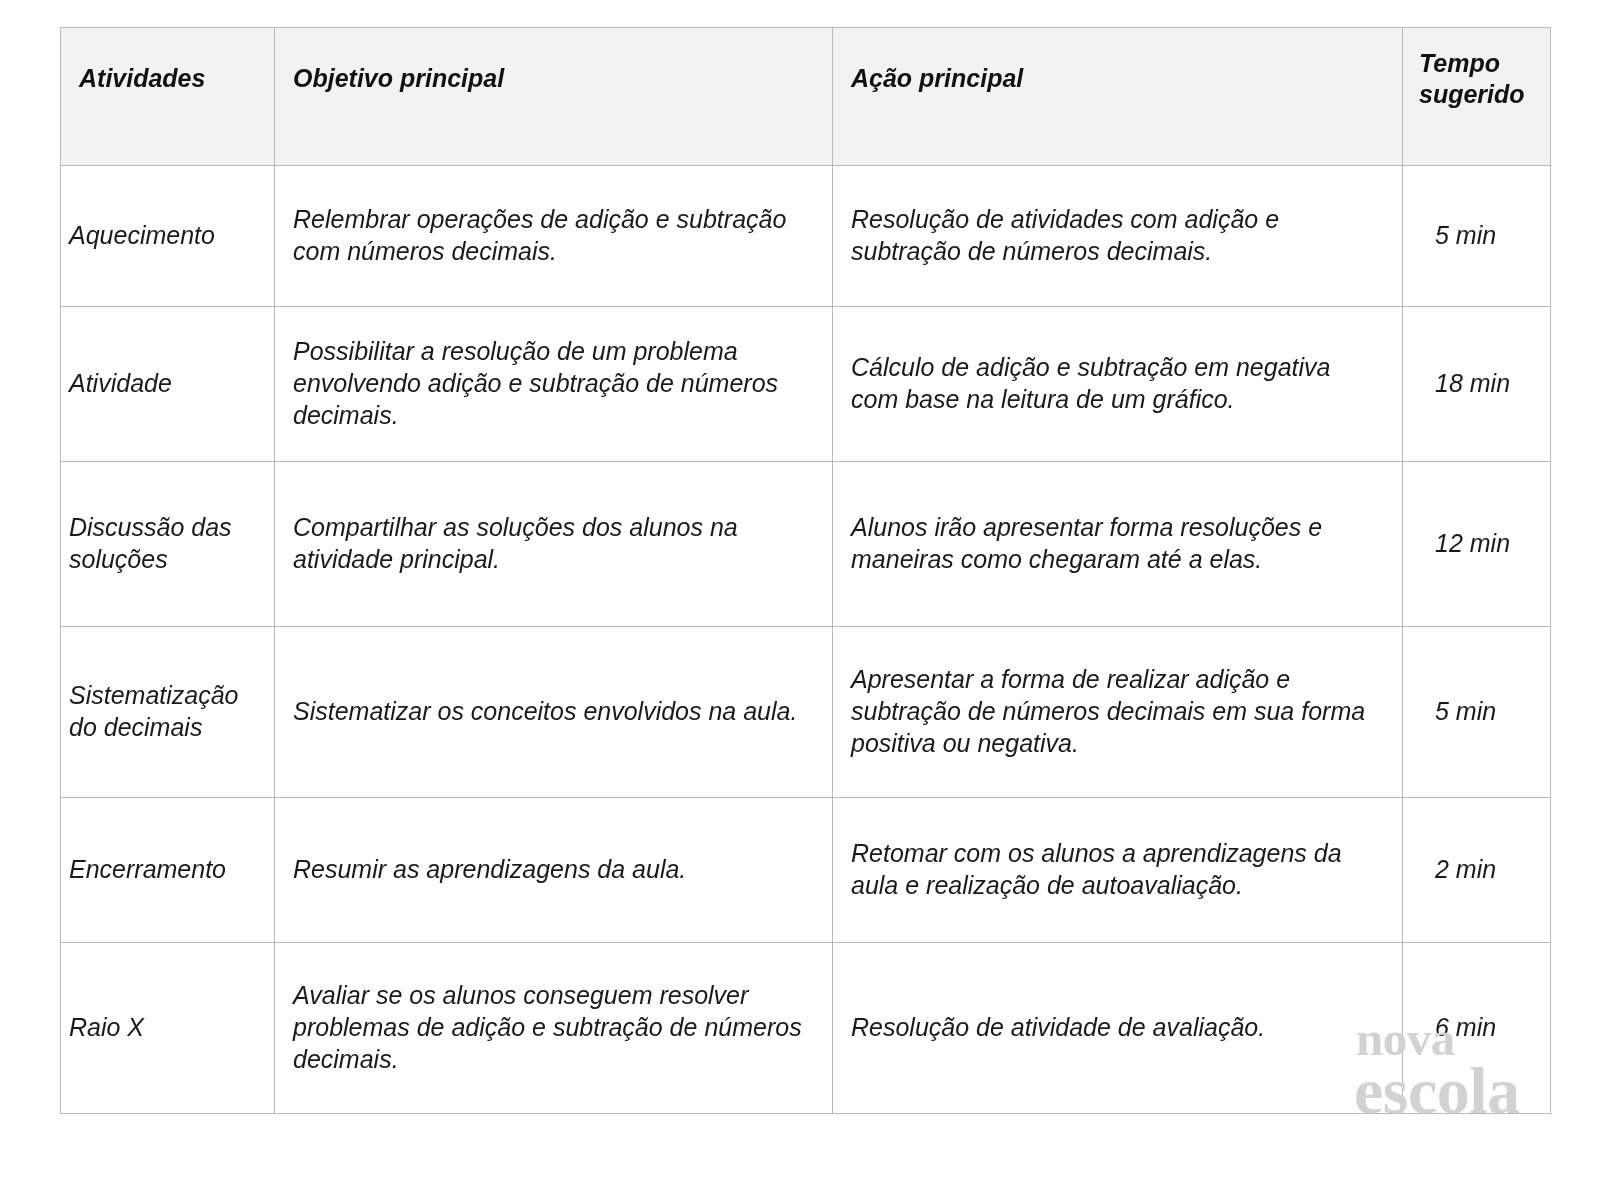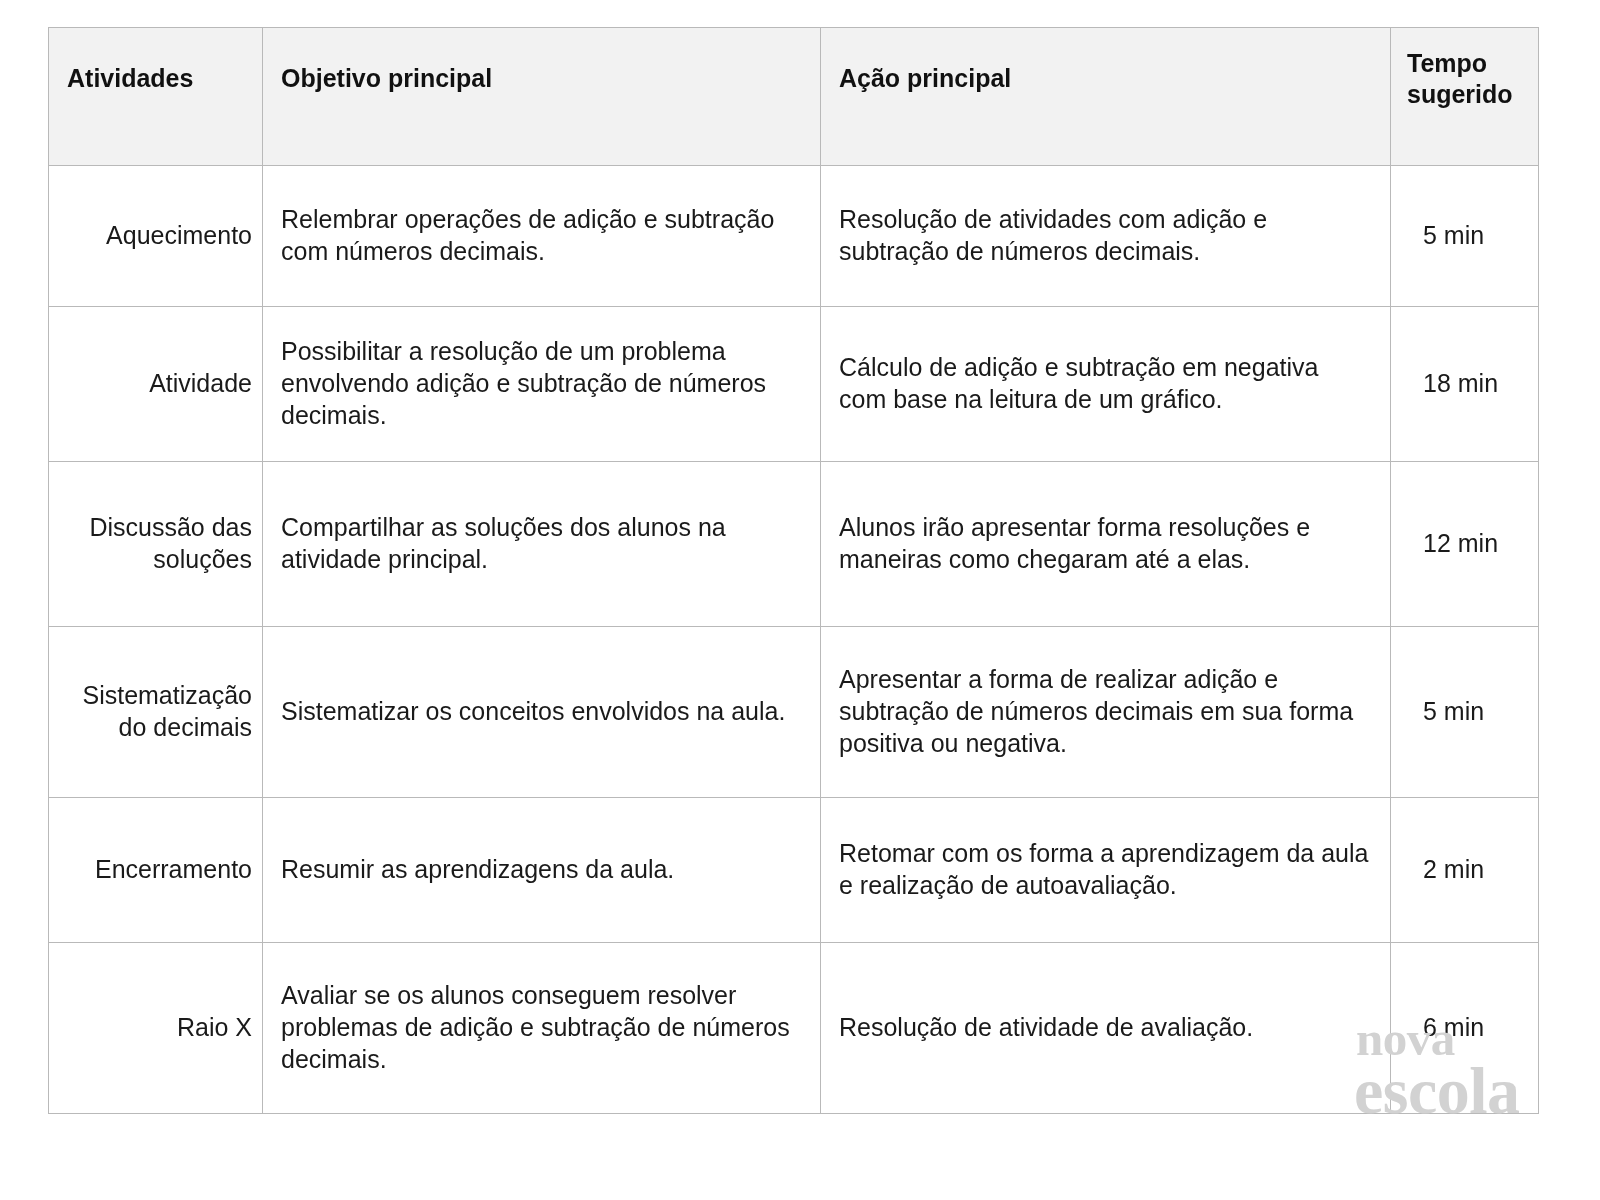--- a/index.html
+++ b/index.html
@@ -21,23 +21,24 @@
   .page {
     position: absolute;
     left: 0;
     top: 0;
     width: 1600px;
     height: 1200px;
   }
 
   .table-wrap {
     position: absolute;
-    left: 48px;
+    left: 60px;
     top: 27px;
     width: 1490px;
+    font-style: italic;
   }
 
   table.plan {
     border-collapse: collapse;
     table-layout: fixed;
     width: 1490px;
     background: #ffffff;
   }
 
   table.plan col.c-atividades { width: 214px; }
@@ -70,23 +71,22 @@
 
   tbody td {
     font-size: 25px;
     line-height: 1.27;
     color: #1a1a1a;
     font-weight: normal;
     padding: 22px 18px;
   }
 
   tbody td.cell-atividade {
-    padding-left: 0;
+    padding-left: 8px;
     padding-right: 10px;
-    text-align: right;
   }
 
   tbody td.cell-tempo {
     padding-left: 32px;
     padding-right: 10px;
     white-space: nowrap;
   }
 
   tbody tr.row-h1 td { height: 96px; }
   tbody tr.row-h2 td { height: 110px; }
@@ -167,21 +167,21 @@
         <tr class="row-h4">
           <td class="cell-atividade">Sistematização do decimais</td>
           <td class="cell-objetivo">Sistematizar os conceitos envolvidos na aula.</td>
           <td class="cell-acao">Apresentar a forma de realizar adição e subtração de números decimais em sua forma positiva ou negativa.</td>
           <td class="cell-tempo">5 min</td>
         </tr>
 
         <tr class="row-h5">
           <td class="cell-atividade">Encerramento</td>
           <td class="cell-objetivo">Resumir as aprendizagens da aula.</td>
-          <td class="cell-acao">Retomar com os forma a aprendizagem da aula e realização de autoavaliação.</td>
+          <td class="cell-acao">Retomar com os alunos a aprendizagens da aula e realização de autoavaliação.</td>
           <td class="cell-tempo">2 min</td>
         </tr>
 
         <tr class="row-h6">
           <td class="cell-atividade">Raio X</td>
           <td class="cell-objetivo">Avaliar se os alunos conseguem resolver problemas de adição e subtração de números decimais.</td>
           <td class="cell-acao">Resolução de atividade de avaliação.</td>
           <td class="cell-tempo">6 min</td>
         </tr>
 

